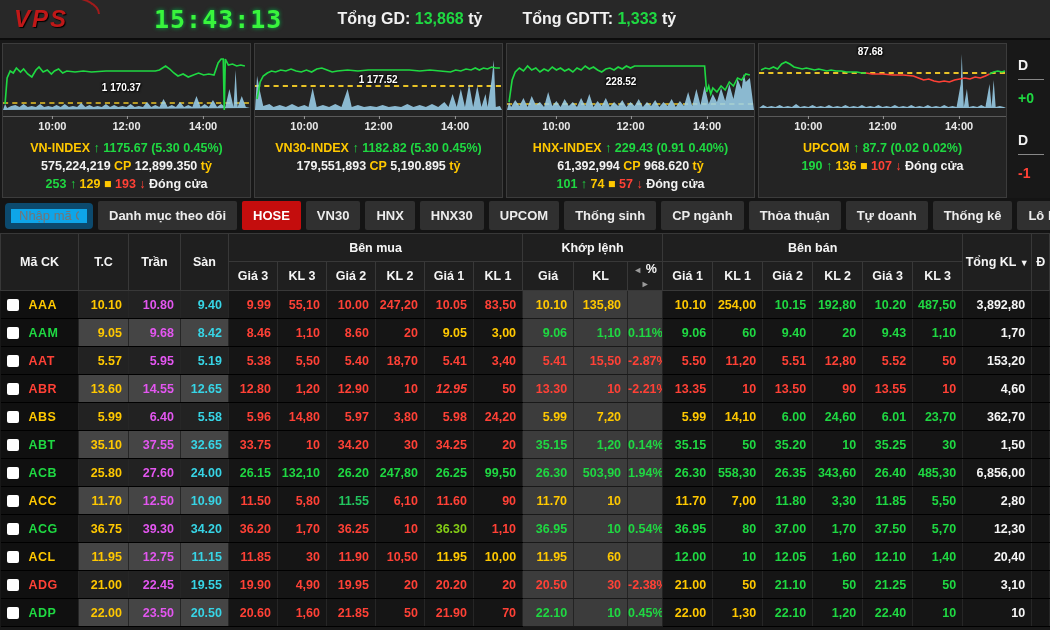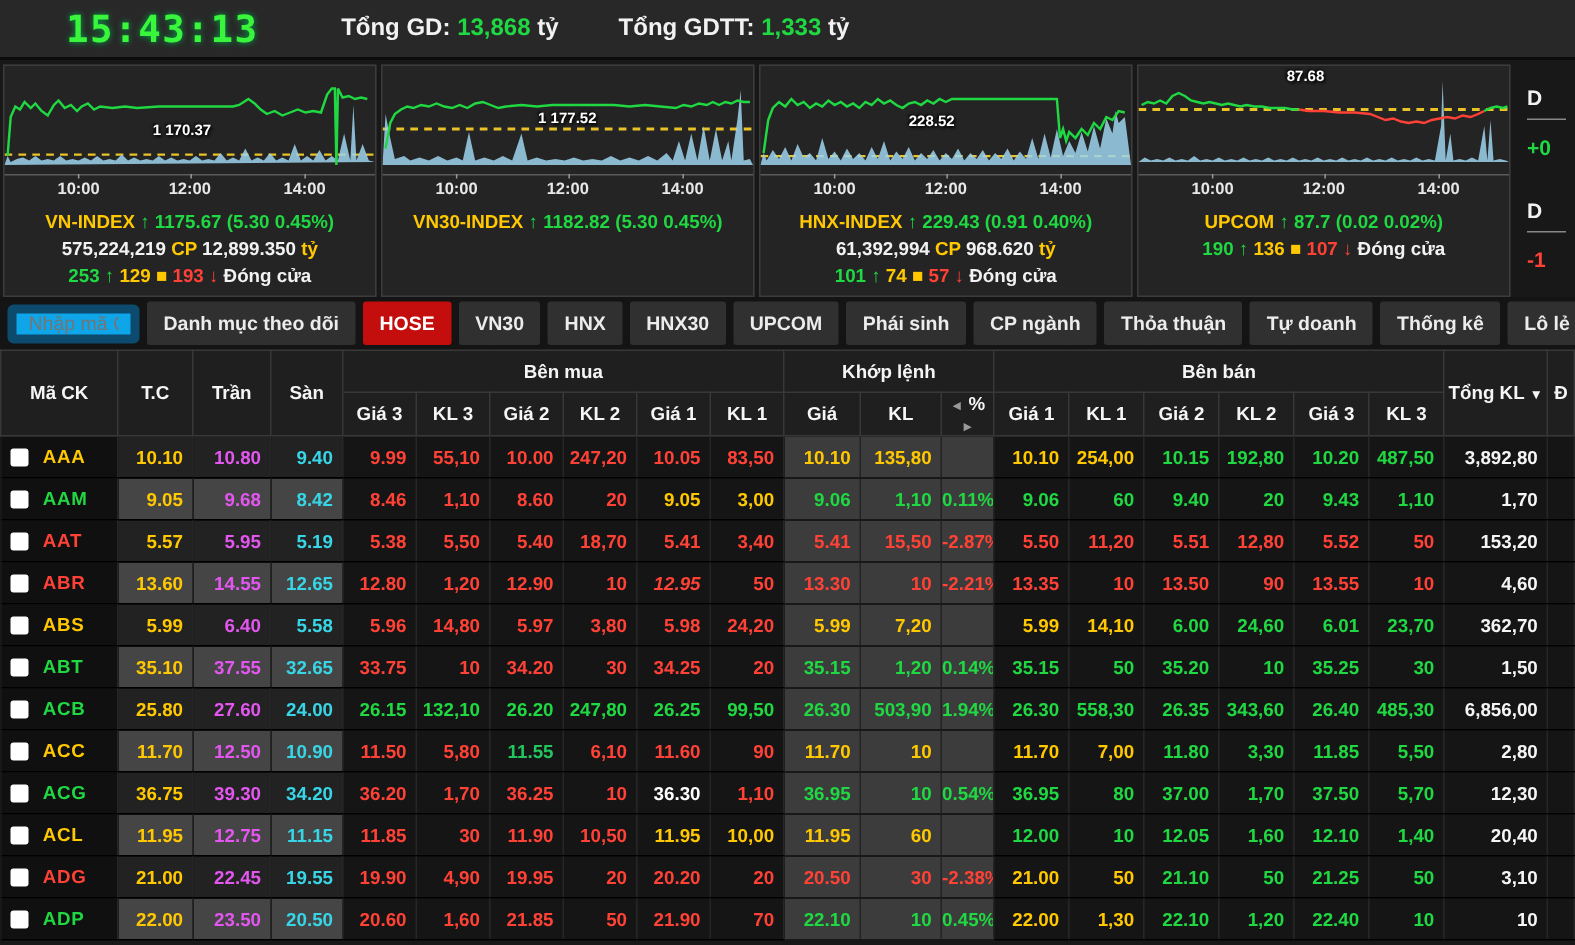--- a/index.html
+++ b/index.html
@@ -70,20 +70,24 @@
   td.matchcol { background:#3c3c3c; border-bottom:1px solid #191919; border-right:1px solid #232323; }
   td.totalcol { color:#f5f5f5; }
   .cb { display:inline-block; width:12px; height:12px; background:#fff; border-radius:2px;
         vertical-align:middle; margin-right:10px; cursor:pointer; }
   .code { vertical-align:middle; letter-spacing:.5px; }
 </style>
 </head>
 <body>
 
 <div class="top-bar">
+  <div class="logo">
+    <span>VPS</span>
+    <span class="swoosh"></span>
+  </div>
   <div class="clock">15:43:13</div>
   <div class="totals">
     <div>
       <span class="lbl">Tổng GD:</span>
       <span class="val">13,868</span>
       <span class="unit">tỷ</span>
     </div>
     <div>
       <span class="lbl">Tổng GDTT:</span>
       <span class="val">1,333</span>
@@ -135,20 +139,24 @@
     <div class="axis">
       <span class="tick-1">10:00</span>
       <span class="tick-2">12:00</span>
       <span class="tick-3">14:00</span>
     </div>
     <div class="info">
       <div><span class="nm">VN30-INDEX</span>
         <span class="gr">↑</span>
         <span class="gr">1182.82</span>
         <span class="gr">(5.30  0.45%)</span></div>
+      <div><span class="wh">179,551,893</span>
+        <span class="yl">CP</span>
+        <span class="wh">5,190.895</span>
+        <span class="yl">tỷ</span></div>
     </div>
   </div>
 
   <div class="chart-panel p3">
     <svg class="chart-svg" viewBox="0 0 240 72" preserveAspectRatio="none">
       <line x1="0" y1="60" x2="240" y2="60" stroke="#e8c227" stroke-width="1.5" stroke-dasharray="5,4"></line>
       <path d="M0,66 L2,58 4,63 8,56 12,62 16,54 20,63 24,52 28,61 32,58 36,63 40,48 44,62 48,57 52,63 56,55 60,62 64,58 68,63 72,54 76,62 80,50 84,63 88,57 92,62 96,54 100,63 104,58 108,62 112,56 116,63 120,58 124,62 128,55 132,63 136,58 140,62 144,56 148,63 152,58 156,62 160,55 164,63 168,57 172,62 176,48 180,62 184,45 188,61 192,42 196,60 200,50 204,58 208,44 212,57 216,40 220,55 224,35 228,45 230,30 232,38 236,34 240,66 Z" fill="#9ed3ee" opacity="0.85"></path>
       <polyline points="2,58 5,36 8,28 12,24 16,27 20,22 24,26 28,24 32,28 36,25 40,27 44,23 48,26 52,24 56,27 60,25 64,28 68,24 72,26 76,22 80,25 84,23 88,26 92,28 96,25 100,24 104,26 108,23 112,25 116,22 120,24 124,22 140,22 160,22 180,22 192,22 194,48 196,42 198,50 200,44 204,48 208,42 212,46 216,38 220,42 224,34 228,36 232,30 236,31" fill="none" stroke="#1fd842" stroke-width="1.6"></polyline>
     </svg>
     <div class="ref-label">228.52</div>
@@ -221,21 +229,21 @@
 
 <div class="tab-bar">
   <input class="search-input" type="text" placeholder="Nhập mã CK" style="">
   <div id="tabs" style="display:flex;gap:5px;">
       <div class="tab">Danh mục theo dõi</div>
       <div class="tab active">HOSE</div>
       <div class="tab">VN30</div>
       <div class="tab">HNX</div>
       <div class="tab">HNX30</div>
       <div class="tab">UPCOM</div>
-      <div class="tab">Phái sinh</div>
+      <div class="tab">Thống sinh</div>
       <div class="tab">CP ngành</div>
       <div class="tab">Thỏa thuận</div>
       <div class="tab">Tự doanh</div>
       <div class="tab">Thống kê</div>
       <div class="tab">Lô lẻ</div>
     </div>
 </div>
 
 <table>
   <colgroup>
@@ -478,21 +486,21 @@
       </tr>
       <tr>
         <td class="codecell"><span class="cb"></span><span class="code" style="color:#1fd842">ACG</span></td>
         <td class="refcol" style="color: rgb(255, 200, 0);">36.75</td>
         <td class="refcol" style="color: rgb(227, 86, 240);">39.30</td>
         <td class="refcol" style="color: rgb(55, 213, 230);">34.20</td>
         <td style="color: rgb(255, 65, 54);">36.20</td>
         <td style="color: rgb(255, 65, 54);">1,70</td>
         <td style="color: rgb(255, 65, 54);">36.25</td>
         <td style="color: rgb(255, 65, 54);">10</td>
-        <td style="color: #ffffff; text-align: right;">36.30</td>
+        <td style="color: #84cc16; text-align: right;">36.30</td>
         <td style="color: rgb(255, 65, 54);">1,10</td>
         <td class="matchcol" style="color: rgb(31, 216, 66);">36.95</td>
         <td class="matchcol" style="color: rgb(31, 216, 66);">10</td>
         <td class="matchcol" style="color: rgb(31, 216, 66);">0.54%</td>
         <td style="color: rgb(31, 216, 66);">36.95</td>
         <td style="color: rgb(31, 216, 66);">80</td>
         <td style="color: rgb(31, 216, 66);">37.00</td>
         <td style="color: rgb(31, 216, 66);">1,70</td>
         <td style="color: rgb(31, 216, 66);">37.50</td>
         <td style="color: rgb(31, 216, 66);">5,70</td>

